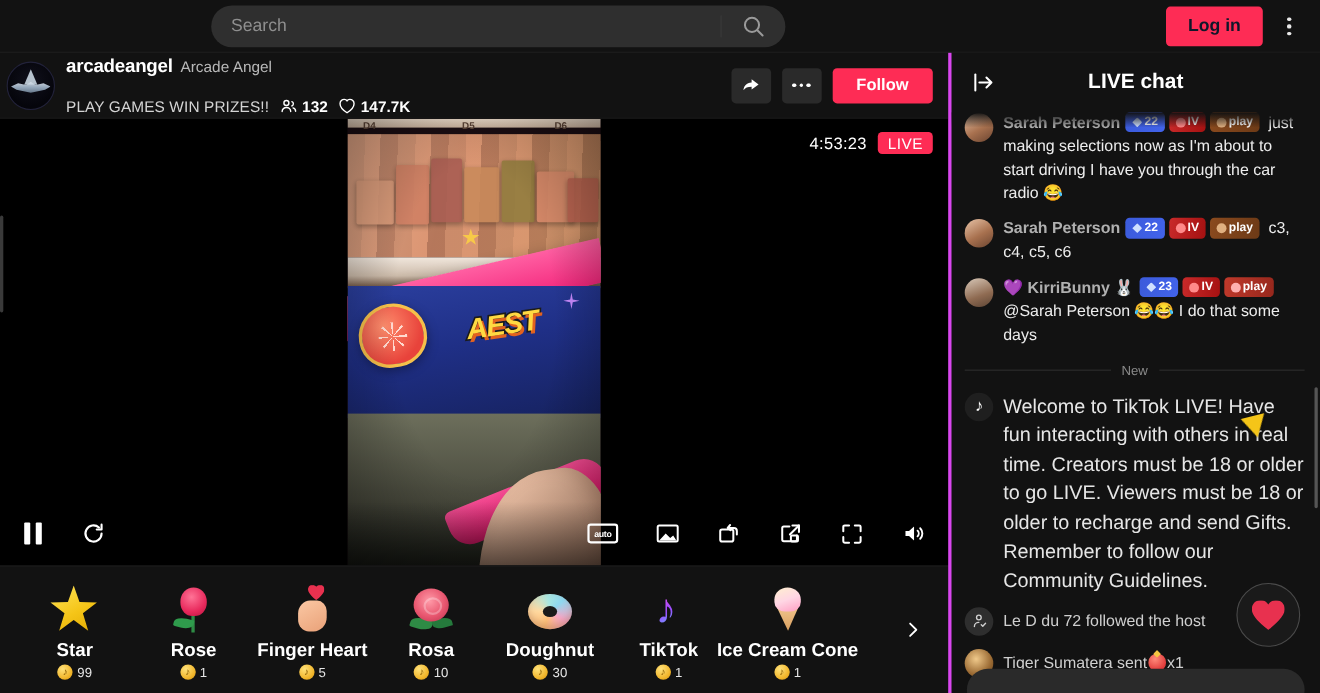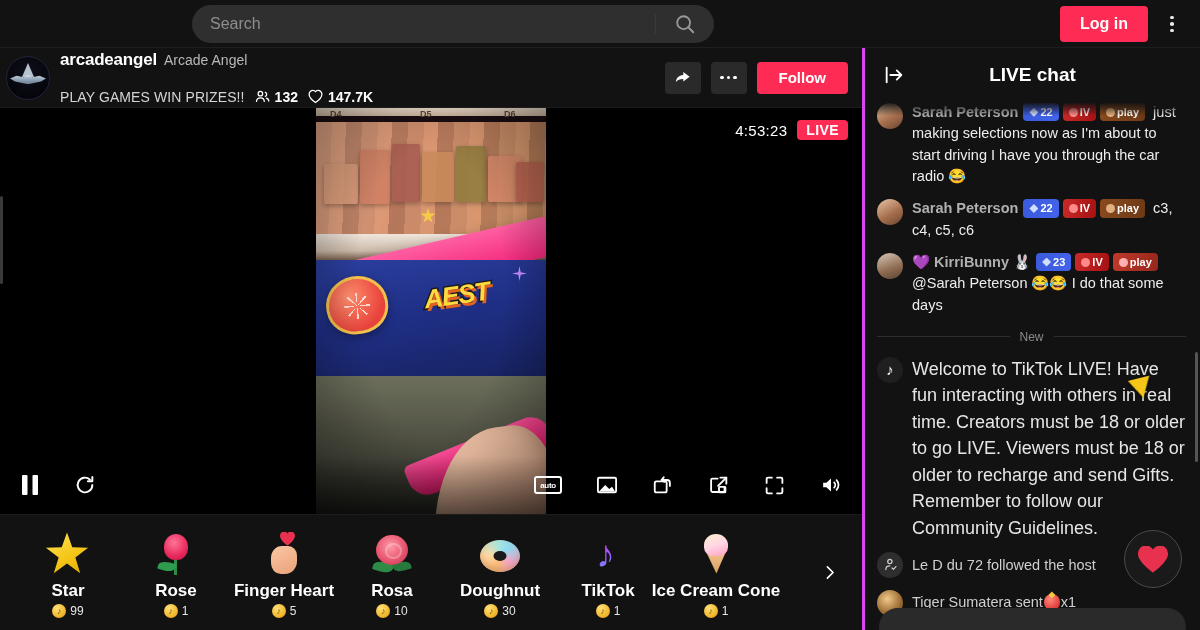--- a/index.html
+++ b/index.html
@@ -30,21 +30,21 @@
     font-family:"Liberation Sans", sans-serif;
   }
   .search-input::placeholder { color:#8e8e8e; }
   .search-divider { width:1px; height:20px; background:#3a3a3a; }
   .search-btn {
     width:58px; height:38px; display:flex; align-items:center;
     justify-content:center; background:transparent; border:none; cursor:pointer;
   }
   .login-btn {
     position:absolute; right:52px; top:6px;
-    background:#fe2c55; color:#ffffff; border:none;
+    background:#fe2c55; color:#0f172a; border:none;
     font-size:16px; font-weight:bold; padding:0 20px; height:36px;
     border-radius:4px; cursor:pointer;
     font-family:"Liberation Sans", sans-serif;
   }
   .kebab {
     position:absolute; right:16px; top:12px;
     width:24px; height:24px; display:flex; flex-direction:column;
     align-items:center; justify-content:center; gap:3px; cursor:pointer;
   }
   .kebab i { width:3.5px; height:3.5px; border-radius:50%; background:#e8e8e8; display:block; }
@@ -187,21 +187,21 @@
     position:absolute; inset:0;
     background:radial-gradient(ellipse at 50% 45%, rgba(0,0,0,0) 45%, rgba(0,0,0,.38) 100%);
   }
 
   .timebar {
     position:absolute; right:14px; top:12px; display:flex;
     align-items:center; gap:10px; z-index:6;
   }
   .timecode { font-size:15px; color:#fff; font-weight:normal; letter-spacing:.3px; }
   .live-badge {
-    background:#fe2c55; color:#fff; font-size:14px; font-weight:bold;
+    background:#fe2c55; color:#fff; font-size:14px; font-weight:normal;
     padding:2px 9px; border-radius:4px; letter-spacing:.4px;
   }
   .edge-scrub { position:absolute; left:0; top:88px; width:3px; height:88px; background:#3a3a3a; border-radius:2px; z-index:5; }
 
   .controls {
     position:absolute; left:0; right:0; bottom:0; height:58px;
     display:flex; align-items:center; padding:0 14px; z-index:7;
     background:linear-gradient(180deg, rgba(0,0,0,0), rgba(0,0,0,.55));
   }
   .ctl { background:transparent; border:none; cursor:pointer; display:flex; align-items:center; justify-content:center; padding:6px; }

